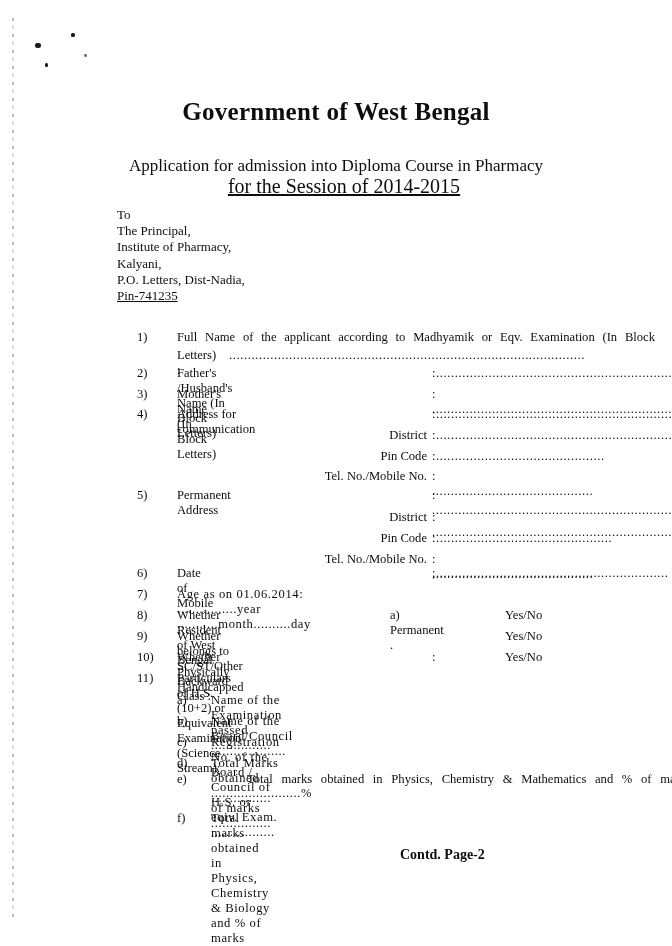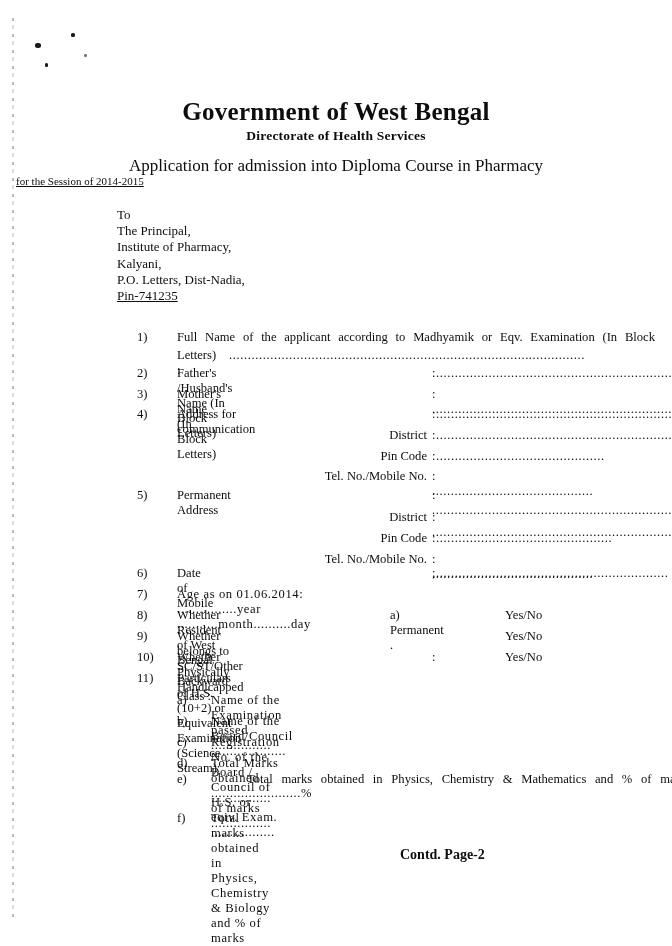--- a/index.html
+++ b/index.html
@@ -82,22 +82,22 @@
     position: absolute;
     left: 0; right: 0;
     top: 156px;
     text-align: center;
     font-size: 17px;
   }
   .app-line2 {
     position: absolute;
     left: 16px; right: 0;
     top: 175px;
-    text-align: left;
-    font-size: 11px;
+    text-align: center;
+    font-size: 20px;
   }
   .app-line2 span { text-decoration: underline; }
 
   
   .to-block {
     position: absolute;
     left: 117px;
     top: 207px;
     font-size: 13px;
     line-height: 16.2px;
@@ -200,21 +200,20 @@
 
 <div class="page">
 
   <div class="scan-edge"></div>
   <div class="speck" style="left:35px;top:43px;width:6px;height:5px;"></div>
   <div class="speck" style="left:71px;top:33px;width:4px;height:4px;"></div>
   <div class="speck" style="left:45px;top:63px;width:3px;height:4px;"></div>
   <div class="speck" style="left:84px;top:54px;width:3px;height:3px;opacity:.6;"></div>
 
   <div class="gov-title">Government of West Bengal</div>
-  <div class="dir-title">Directorate of Health Services</div>
   <div class="app-line1">Application for admission into Diploma Course in Pharmacy</div>
   <div class="app-line2"><span>for the Session of 2014-2015</span></div>
 
   <div class="to-block">
     <div>To</div>
     <div>The Principal,</div>
     <div>Institute of Pharmacy,</div>
     <div>Kalyani,</div>
     <div>P.O. Letters, Dist-Nadia,</div>
     <div class="pin">Pin-741235</div>

